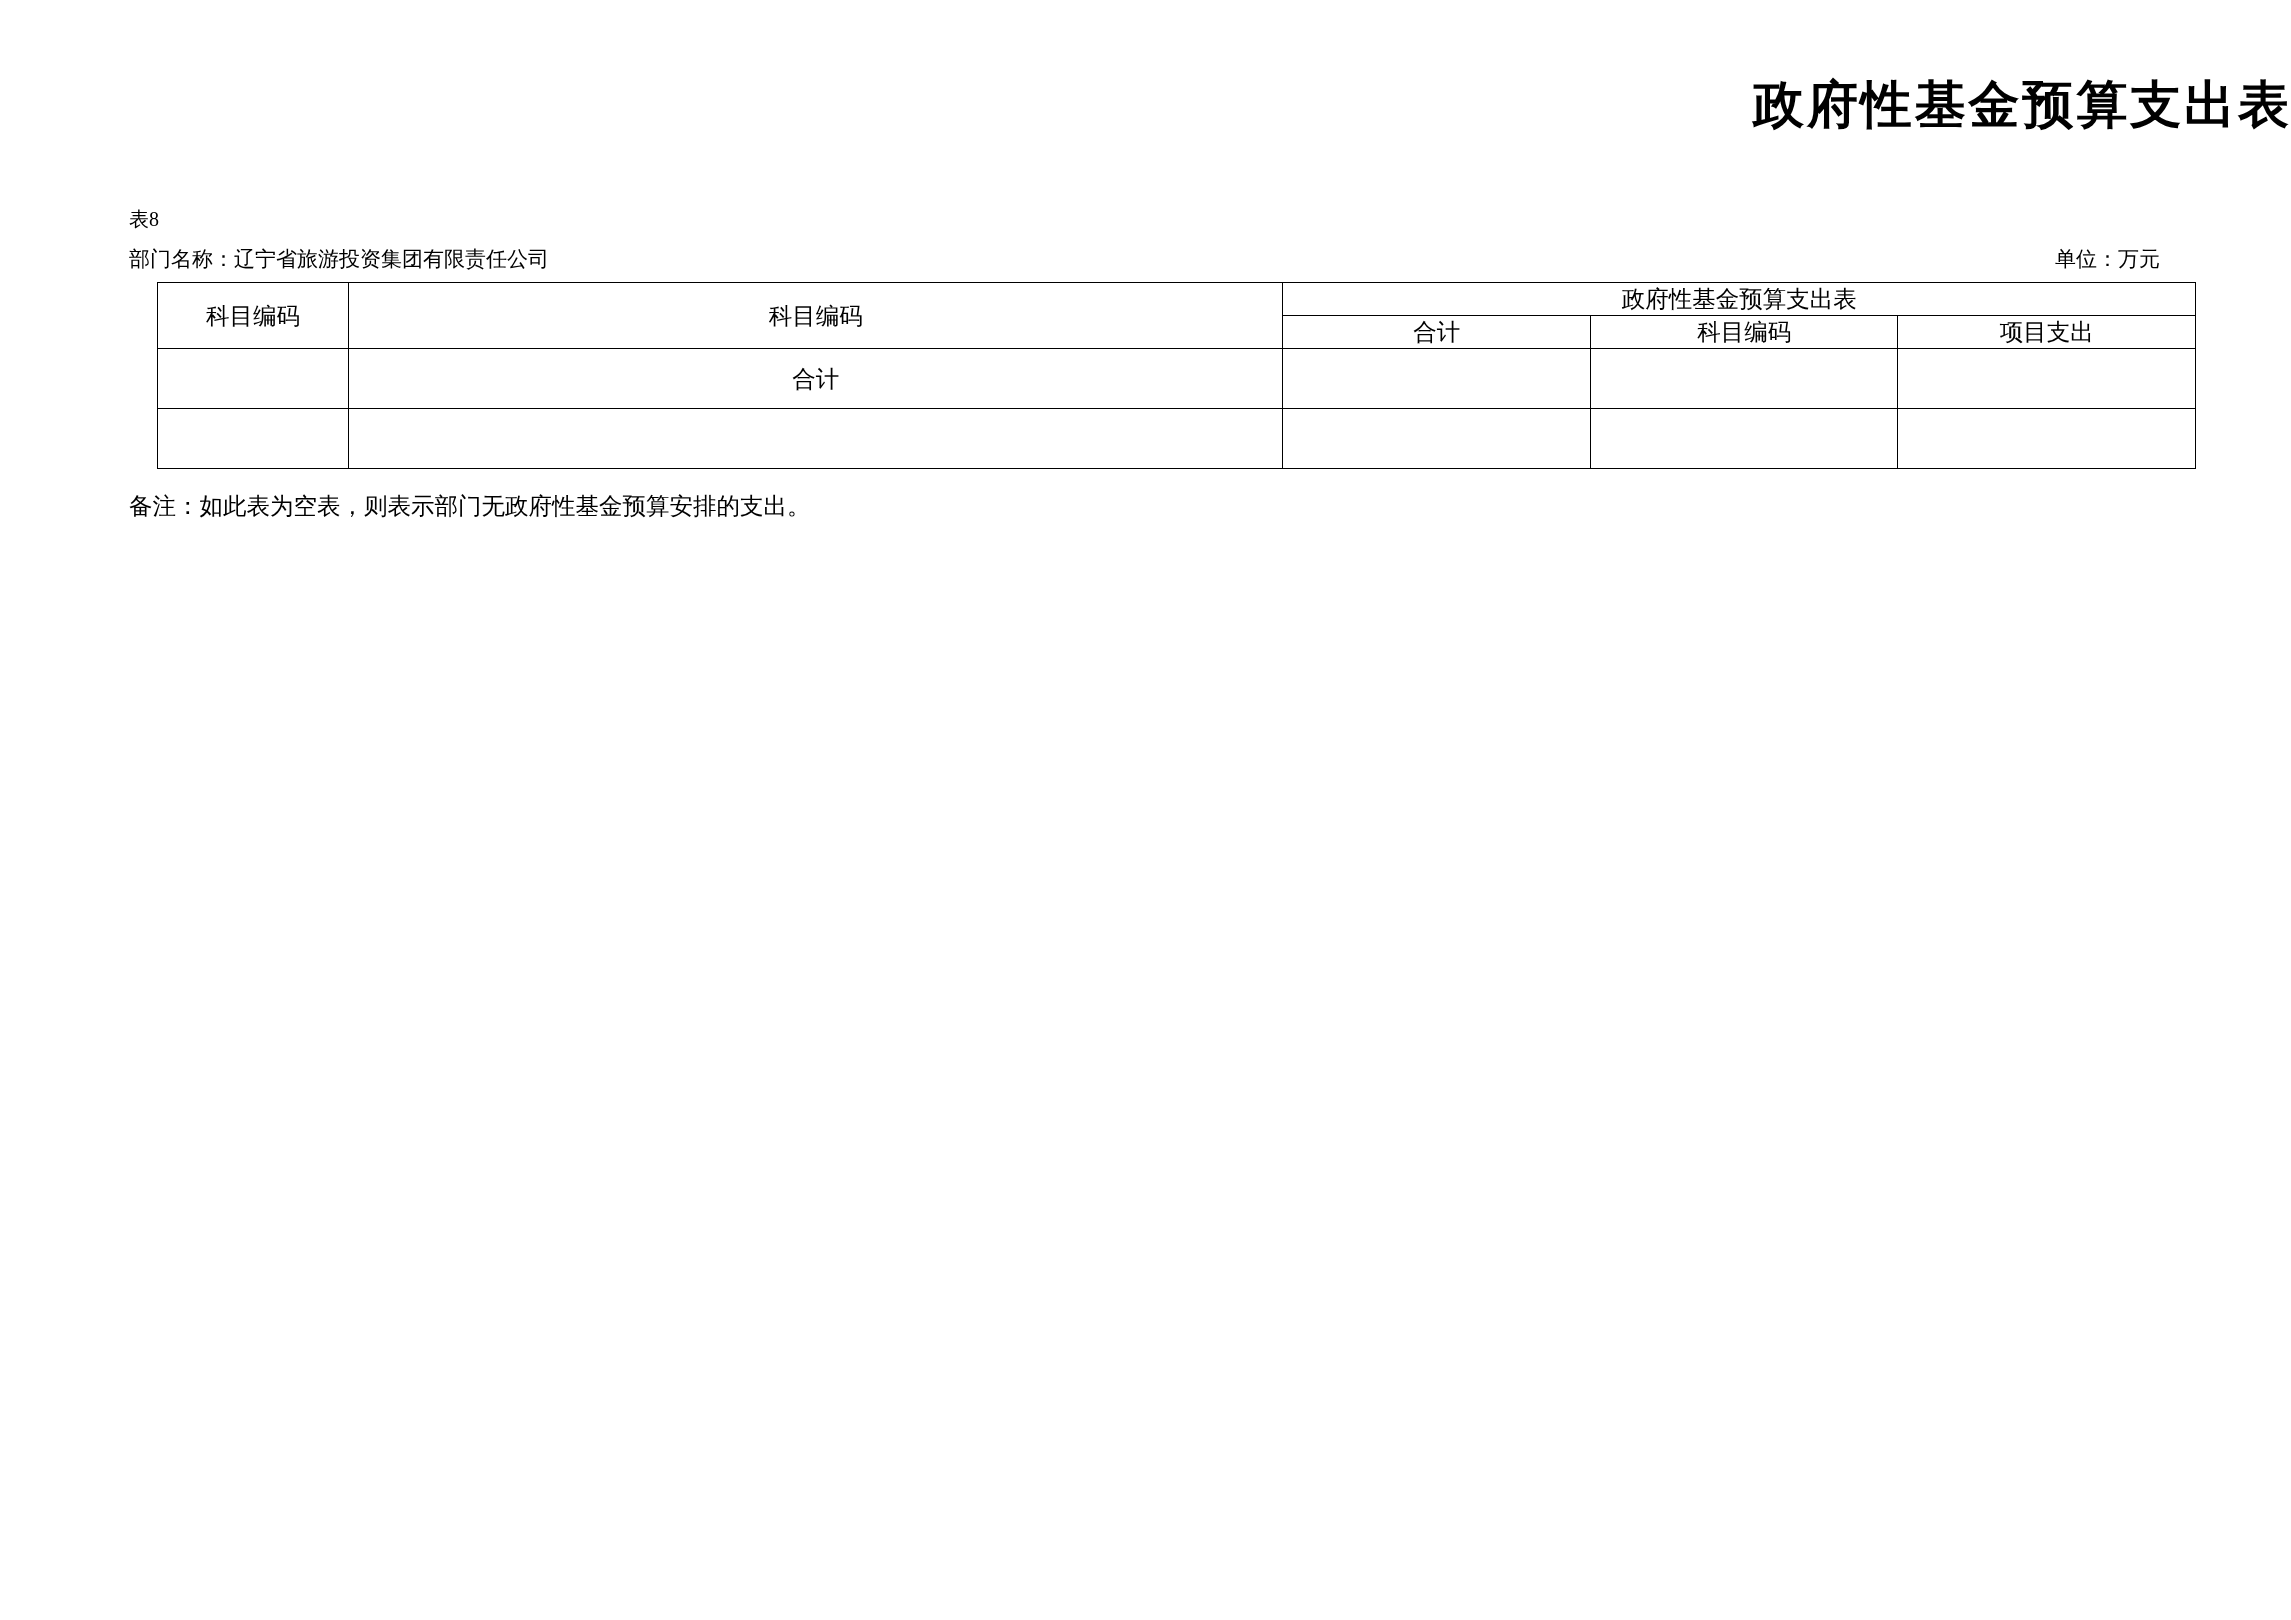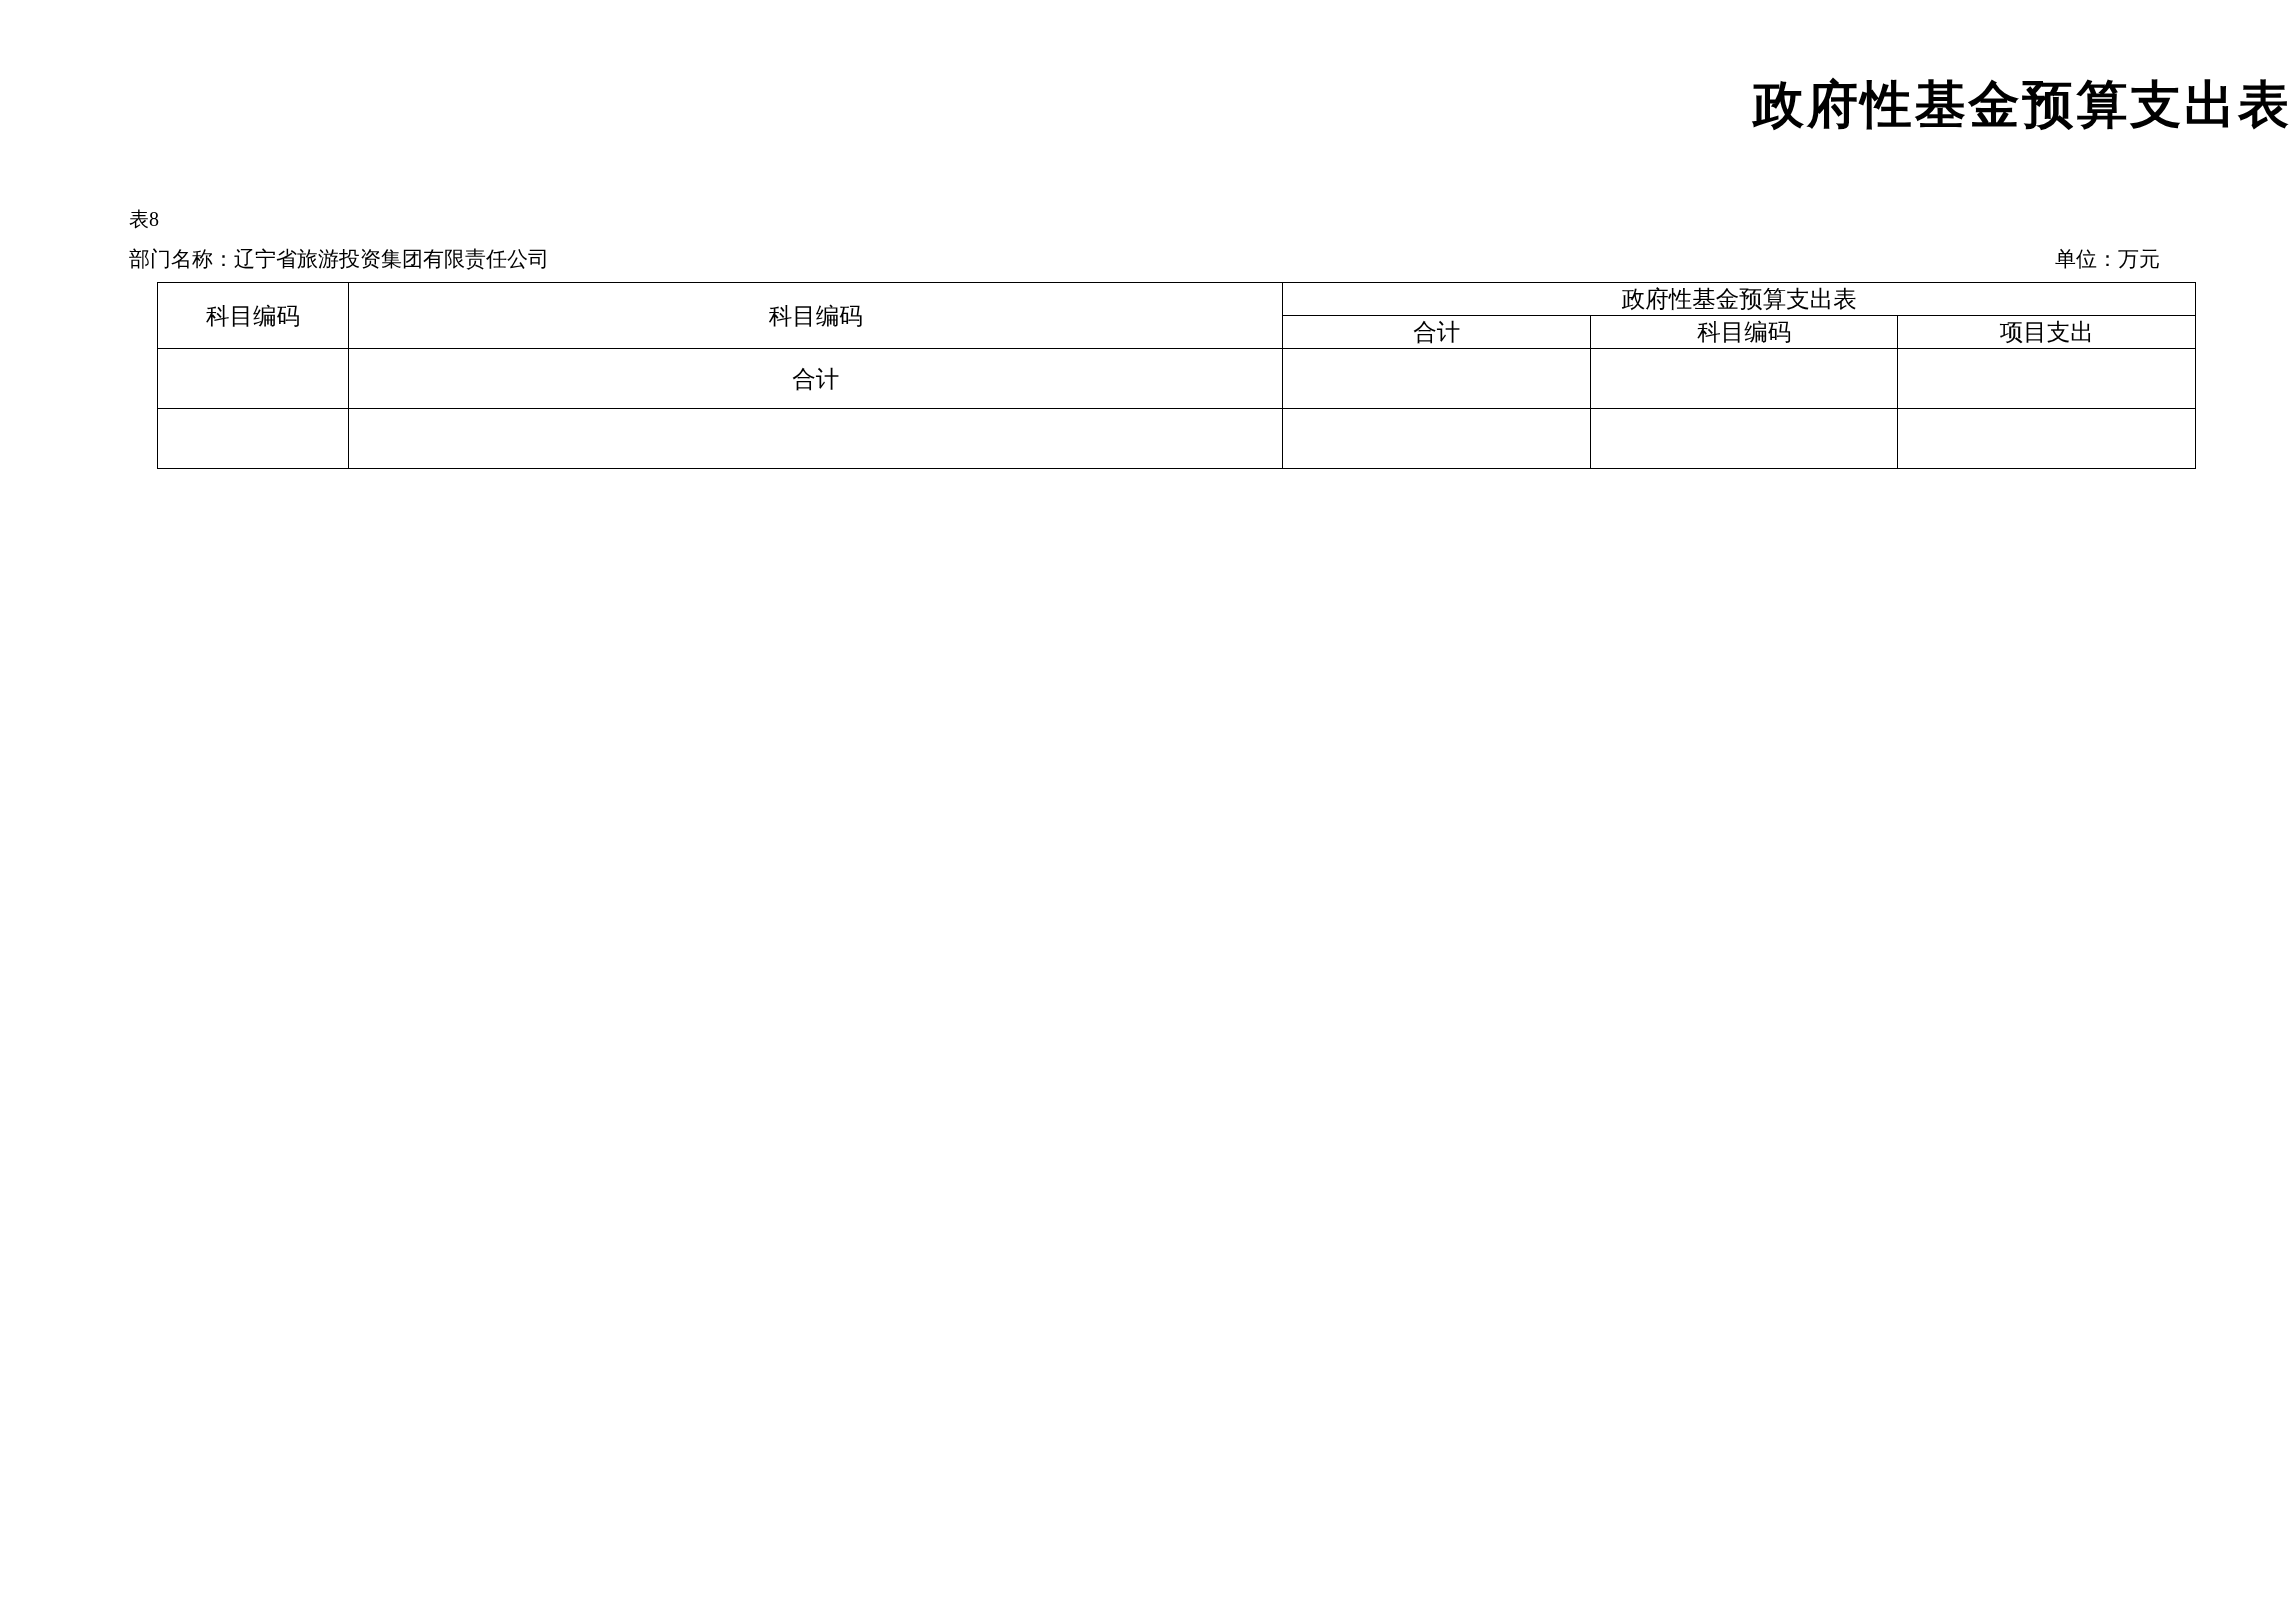--- a/index.html
+++ b/index.html
@@ -131,15 +131,16 @@
       <tr class="body-row">
         <td></td>
         <td></td>
         <td></td>
         <td></td>
         <td></td>
       </tr>
     </tbody>
   </table>
 
+  <div class="note">备注：如此表为空表，则表示部门无政府性基金预算安排的支出。</div>
 
 </div>
 
 
 </body></html>

